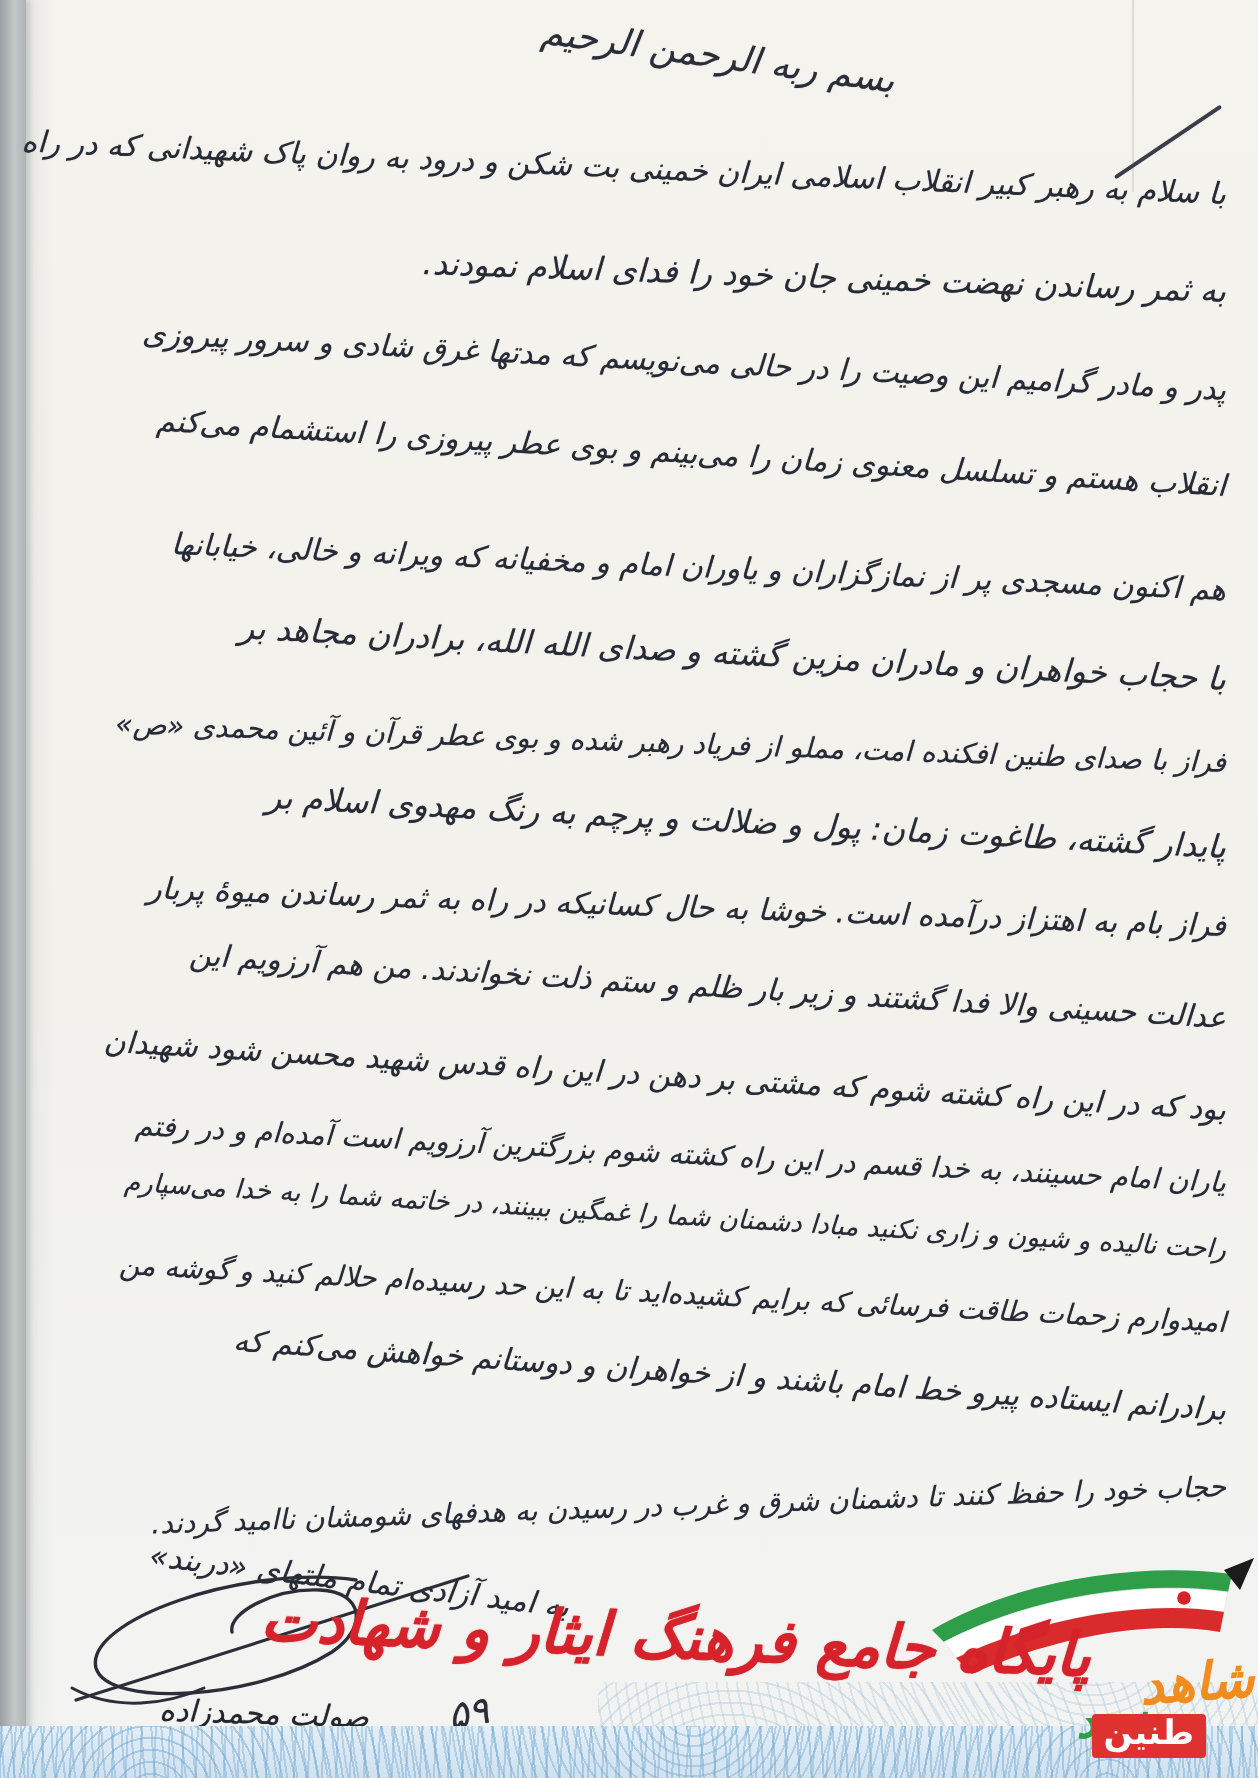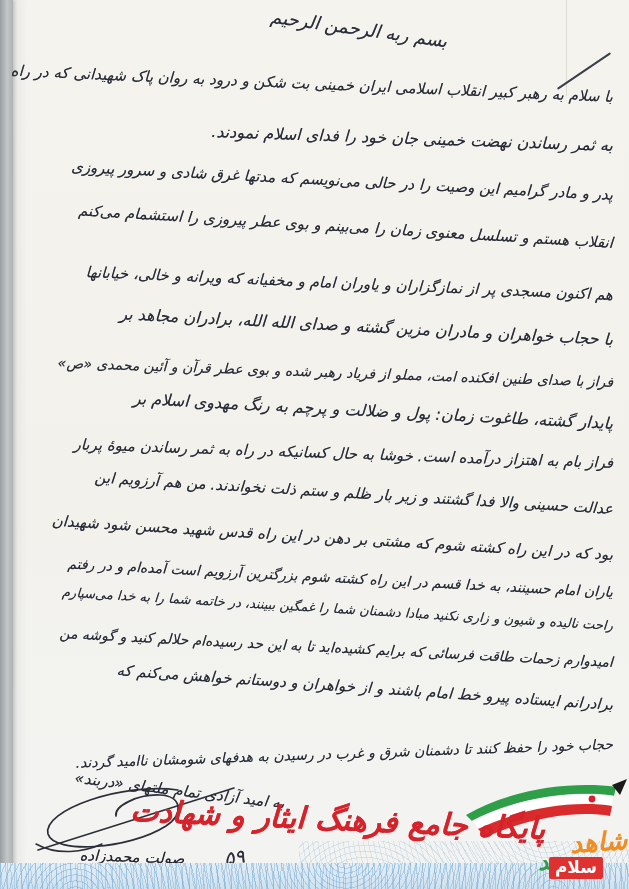--- a/index.html
+++ b/index.html
@@ -136,16 +136,16 @@
     <svg class="flag-ribbon" viewBox="0 0 165 72">
       <path d="M2,36 C46,10 108,2 152,8 L150,17 C108,11 52,19 8,42 Z" fill="#2e9e49"></path>
       <path d="M8,42 C52,19 108,11 150,17 L148,27 C110,21 58,29 14,50 Z" fill="#ffffff" stroke="#e3e3e3" stroke-width="0.4"></path>
       <path d="M14,50 C58,29 110,21 148,27 L146,37 C112,31 64,39 22,58 Z" fill="#d92b2b"></path>
       <path d="M148,6 L163,0 L156,16 Z" fill="#1b1b1b"></path>
       <circle cx="128" cy="20" r="3.4" fill="#d5222b"></circle>
     </svg>
     <div class="wm-title">پایگاه جامع فرهنگ ایثار و شهادت</div>
     <div class="brand-shahed">شاهد</div>
     <div class="brand-navid">نوید</div>
-    <div class="brand-city">سلام</div>
+    <div class="brand-city">طنین</div>
   </div>
 
 </div>
 
 </body></html>

